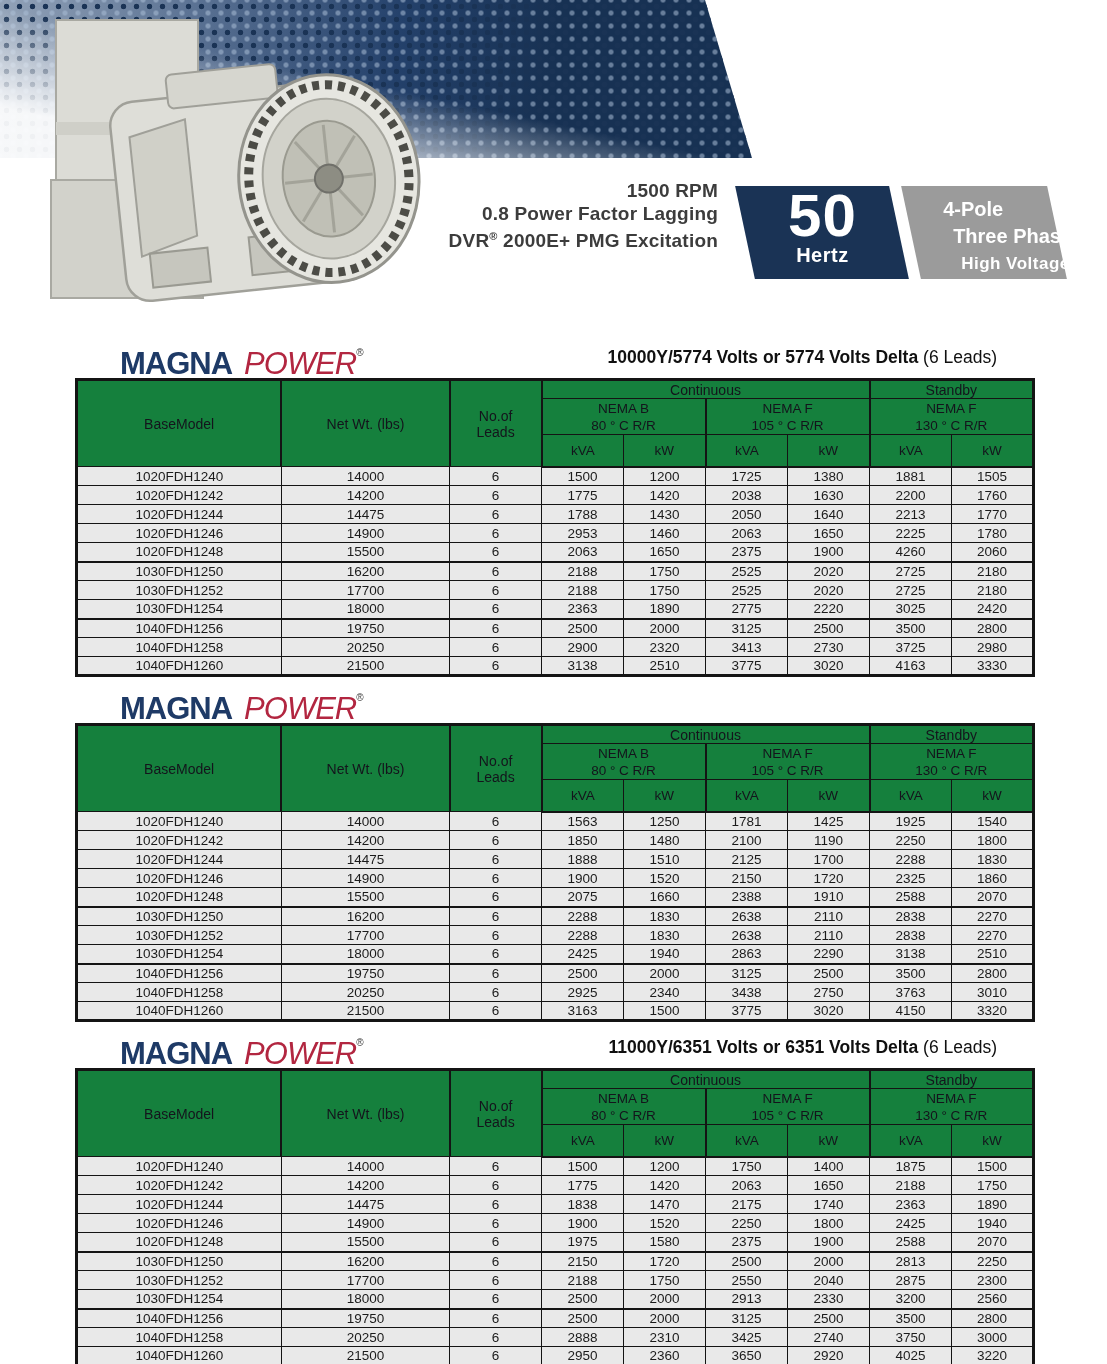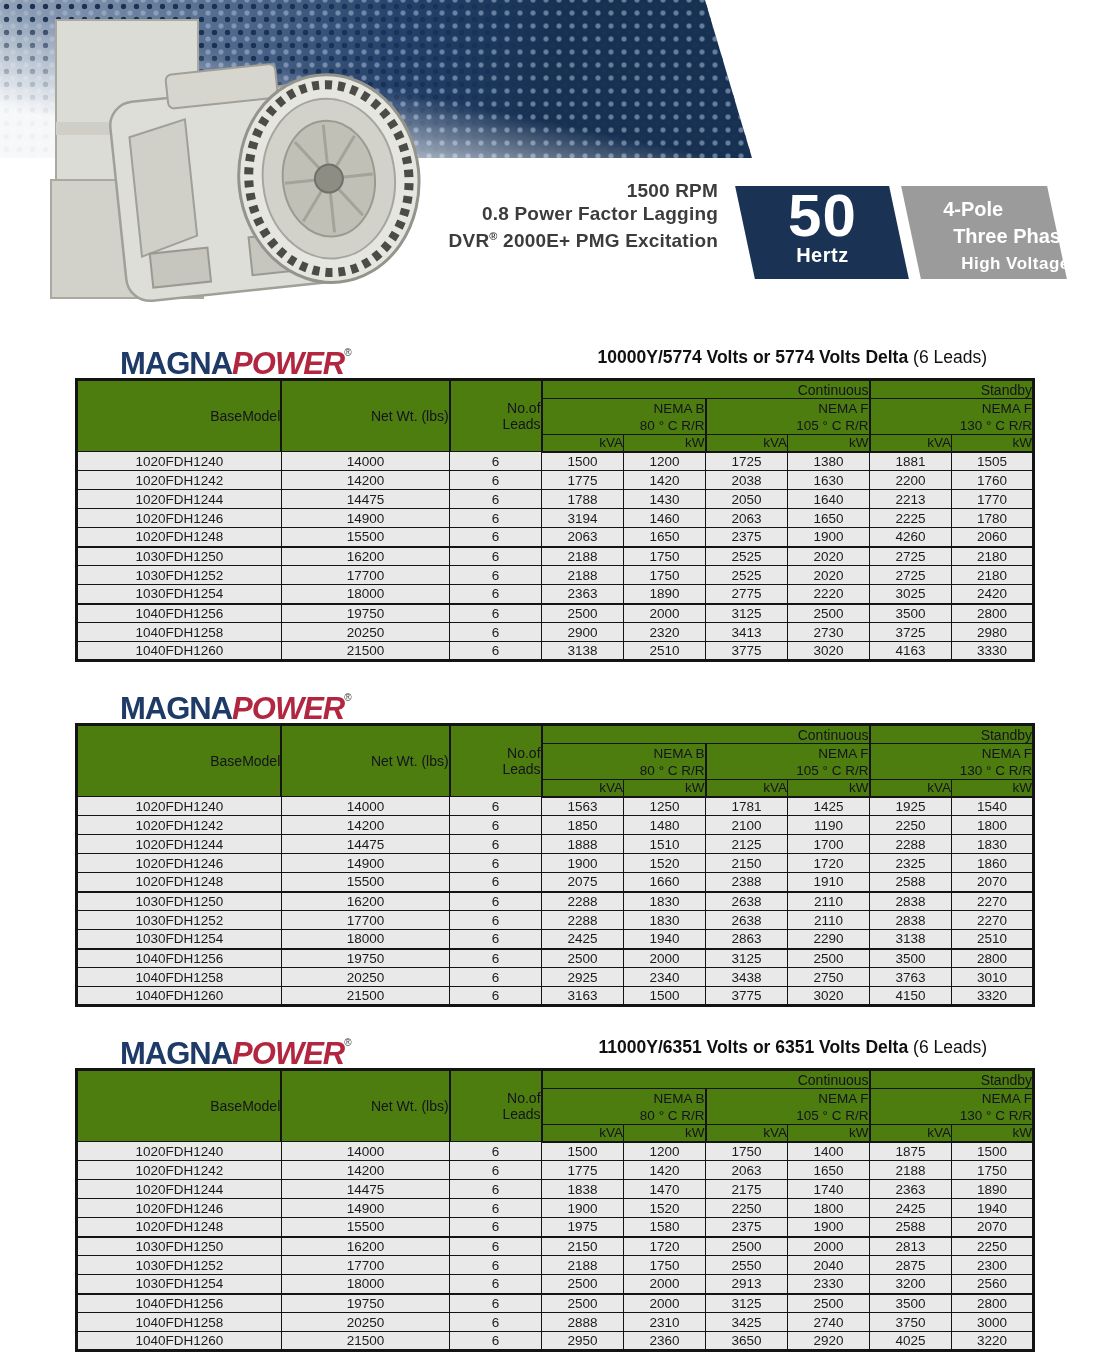--- a/index.html
+++ b/index.html
@@ -41,38 +41,38 @@
   .pb1{ font-size:20px; margin:10px 0 0 30px; line-height:26px; }
   .pb2{ font-size:20px; margin-left:40px; line-height:29px; }
   .pb3{ font-size:17px; margin-left:48px; line-height:26px; letter-spacing:.5px; }
 
   
   .table-block{ position:absolute; left:75px; width:960px; }
   .tb1{ top:335px; } .tb2{ top:680px; } .tb3{ top:1025px; }
   .tb-head{ position:relative; height:43px; }
   .logo{ position:absolute; left:45px; top:-2px; font-size:31px; line-height:40px; white-space:nowrap; }
   .lg-blue{ color:#1e3a66; font-weight:700; letter-spacing:-1px; }
-  .lg-red{ color:#b22640; font-weight:700; font-style:italic; letter-spacing:-1px; }
+  .lg-red{ color:#b22640; font-weight:400; font-style:italic; letter-spacing:-1px;margin-left:12px; }
   .lg-reg{ font-size:10px; color:#3c3c3c; vertical-align:18px; font-style:normal; }
-  .tb-title{ position:absolute; right:48px; top:12px; font-size:17.5px; color:#101010; white-space:nowrap; }
+  .tb-title{ position:absolute; right:38px; top:12px; font-size:17.5px; color:#101010; white-space:nowrap; }
   .tb-title .tt-b{ font-weight:700; }
   .tb-title .tt-n{ font-weight:400; }
 
   table.data{ border-collapse:collapse; width:100%; table-layout:fixed; border:3px solid #141414; }
   table.data th{
-    background:#4d7c0f; color:#14141c; font-weight:400;
-    border:1px solid #141414; text-align:right; padding:0;
+    background:#15803d; color:#14141c; font-weight:400;
+    border:1px solid #141414; text-align:center; padding:0;
   }
   table.data td{
     background:#e9e9e9; color:#1b1b1b; font-size:13.5px;
     border:1px solid #141414; text-align:center; padding:0; height:19px;
   }
   tr.hr1 th{ height:19px; font-size:14px; }
   tr.hr2 th{ height:36px; font-size:13.5px; line-height:17px; }
-  tr.hr3 th{ height:17px; font-size:13.5px; border-bottom:2.5px solid #141414;margin-left:16px; }
+  tr.hr3 th{ height:32px; font-size:13.5px; border-bottom:2.5px solid #141414;margin-left:16px; }
   th.h-wide{ font-size:16px; font-weight:600; }
   .vR{ border-right-width:2.5px !important; }
   td.col0,td.col1,td.col2,td.col4,td.col6{ border-right-width:2.5px; }
   tr.group-end td{ border-bottom-width:2.5px; }
 </style>
 </head>
 <body>
 
 <div class="page">
 
@@ -209,21 +209,21 @@
             <td class="col4">1430</td>
             <td class="col5">2050</td>
             <td class="col6">1640</td>
             <td class="col7">2213</td>
             <td class="col8">1770</td>
           </tr>
           <tr>
             <td class="col0">1020FDH1246</td>
             <td class="col1">14900</td>
             <td class="col2">6</td>
-            <td class="col3">3194</td>
+            <td class="col3">2953</td>
             <td class="col4">1460</td>
             <td class="col5">2063</td>
             <td class="col6">1650</td>
             <td class="col7">2225</td>
             <td class="col8">1780</td>
           </tr>
           <tr class="group-end">
             <td class="col0">1020FDH1248</td>
             <td class="col1">15500</td>
             <td class="col2">6</td>

